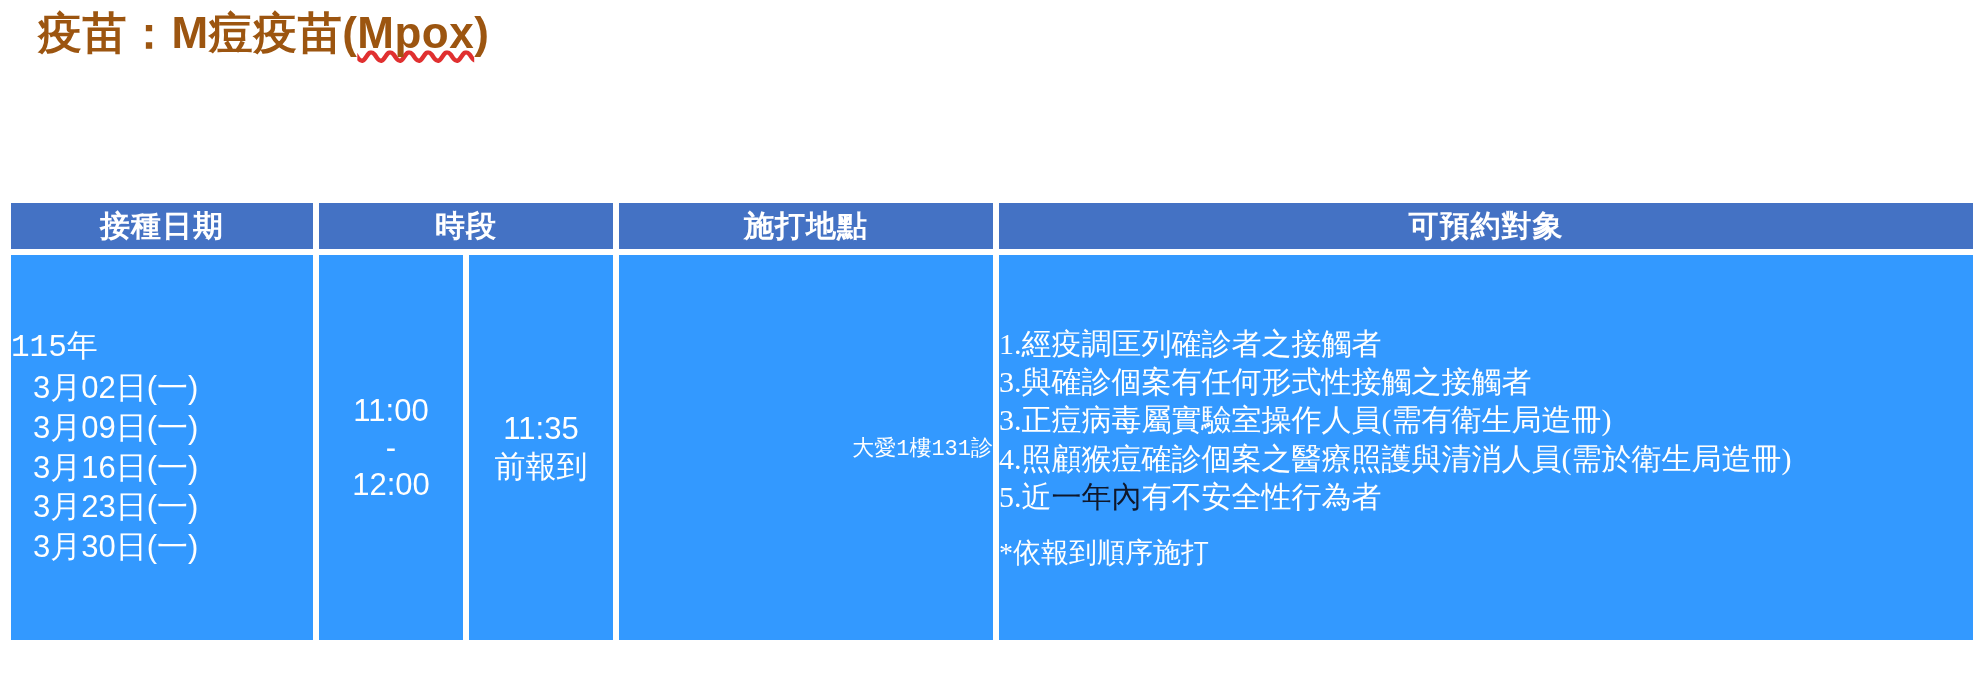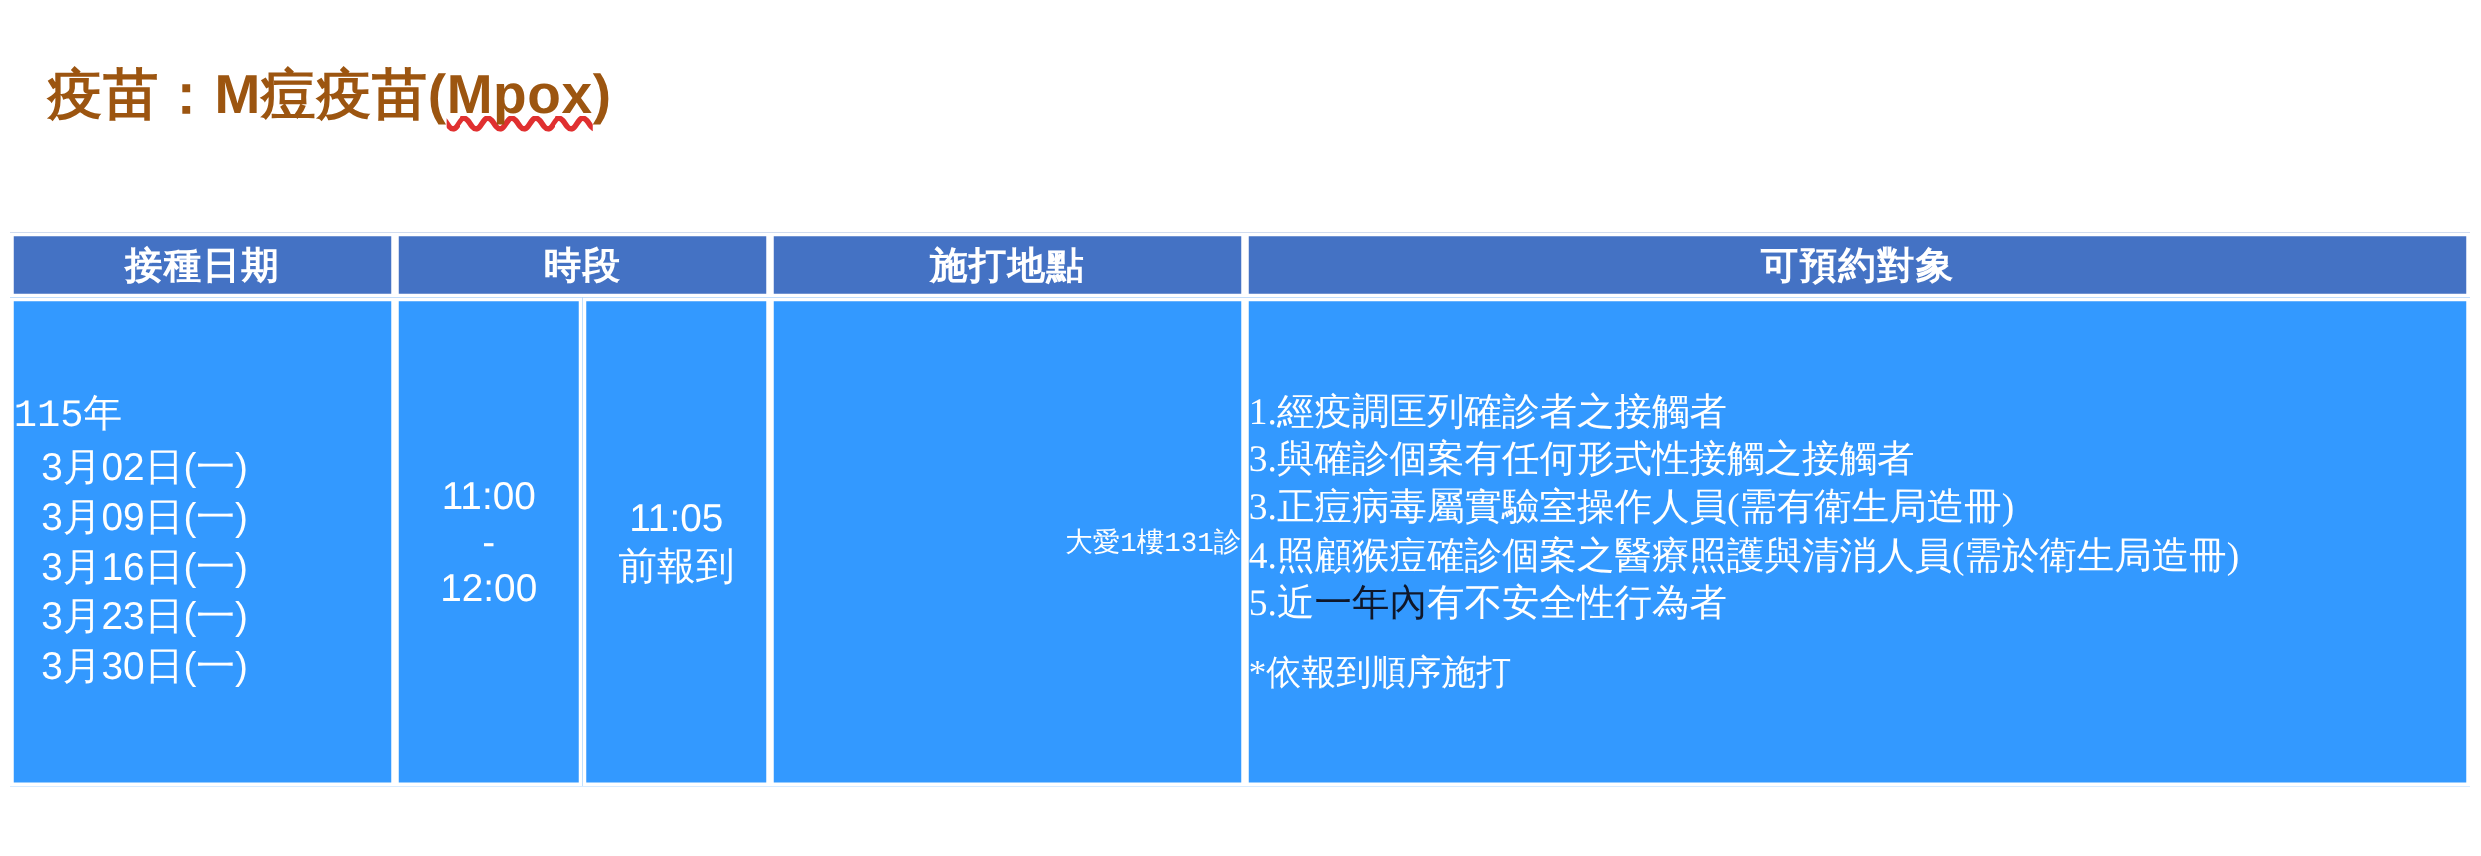--- a/index.html
+++ b/index.html
@@ -26,42 +26,41 @@
   }
   .head-line {
     white-space: nowrap;
     line-height: 1.22;
     letter-spacing: 0.5px;
   }
   .head-line-1 {
     font-size: 44px;
     font-weight: 700;
     color: #9C5510;
-    margin-top: 43px;
   }
   .head-line-1 .under-squiggle {
     text-decoration: underline wavy #E03030;
     text-decoration-skip-ink: none;
   }
   .head-line-2 {
     font-size: 44px;
     font-weight: 700;
     color: #FF0000;
   }
   .head-line-3 {
     font-size: 44px;
     font-weight: 700;
     color: #7D7DD8;
   }
 
   
   .vax-table {
     position: absolute;
     left: 8px;
-    top: 186px;
+    top: 200px;
     width: 1968px;
     border-collapse: separate;
     border-spacing: 0;
     table-layout: fixed;
     z-index: 2;
   }
   .vax-table th,
   .vax-table td {
     border: 3px solid #ffffff;
     padding: 0;
@@ -159,21 +158,21 @@
         <span class="d-item">3月30日(一)</span>
       </td>
 
       <td class="cell-time">
         <span class="t-line">11:00</span>
         <span class="t-line">-</span>
         <span class="t-line">12:00</span>
       </td>
 
       <td class="cell-time">
-        <span class="t-line">11:05</span>
+        <span class="t-line">11:35</span>
         <span class="t-line">前報到</span>
       </td>
 
       <td class="cell-place">大愛1樓131診</td>
 
       <td class="cell-target">
         <span class="t-row">1.經疫調匡列確診者之接觸者</span>
         <span class="t-row">3.與確診個案有任何形式性接觸之接觸者</span>
         <span class="t-row">3.正痘病毒屬實驗室操作人員(需有衛生局造冊)</span>
         <span class="t-row">4.照顧猴痘確診個案之醫療照護與清消人員(需於衛生局造冊)</span>

